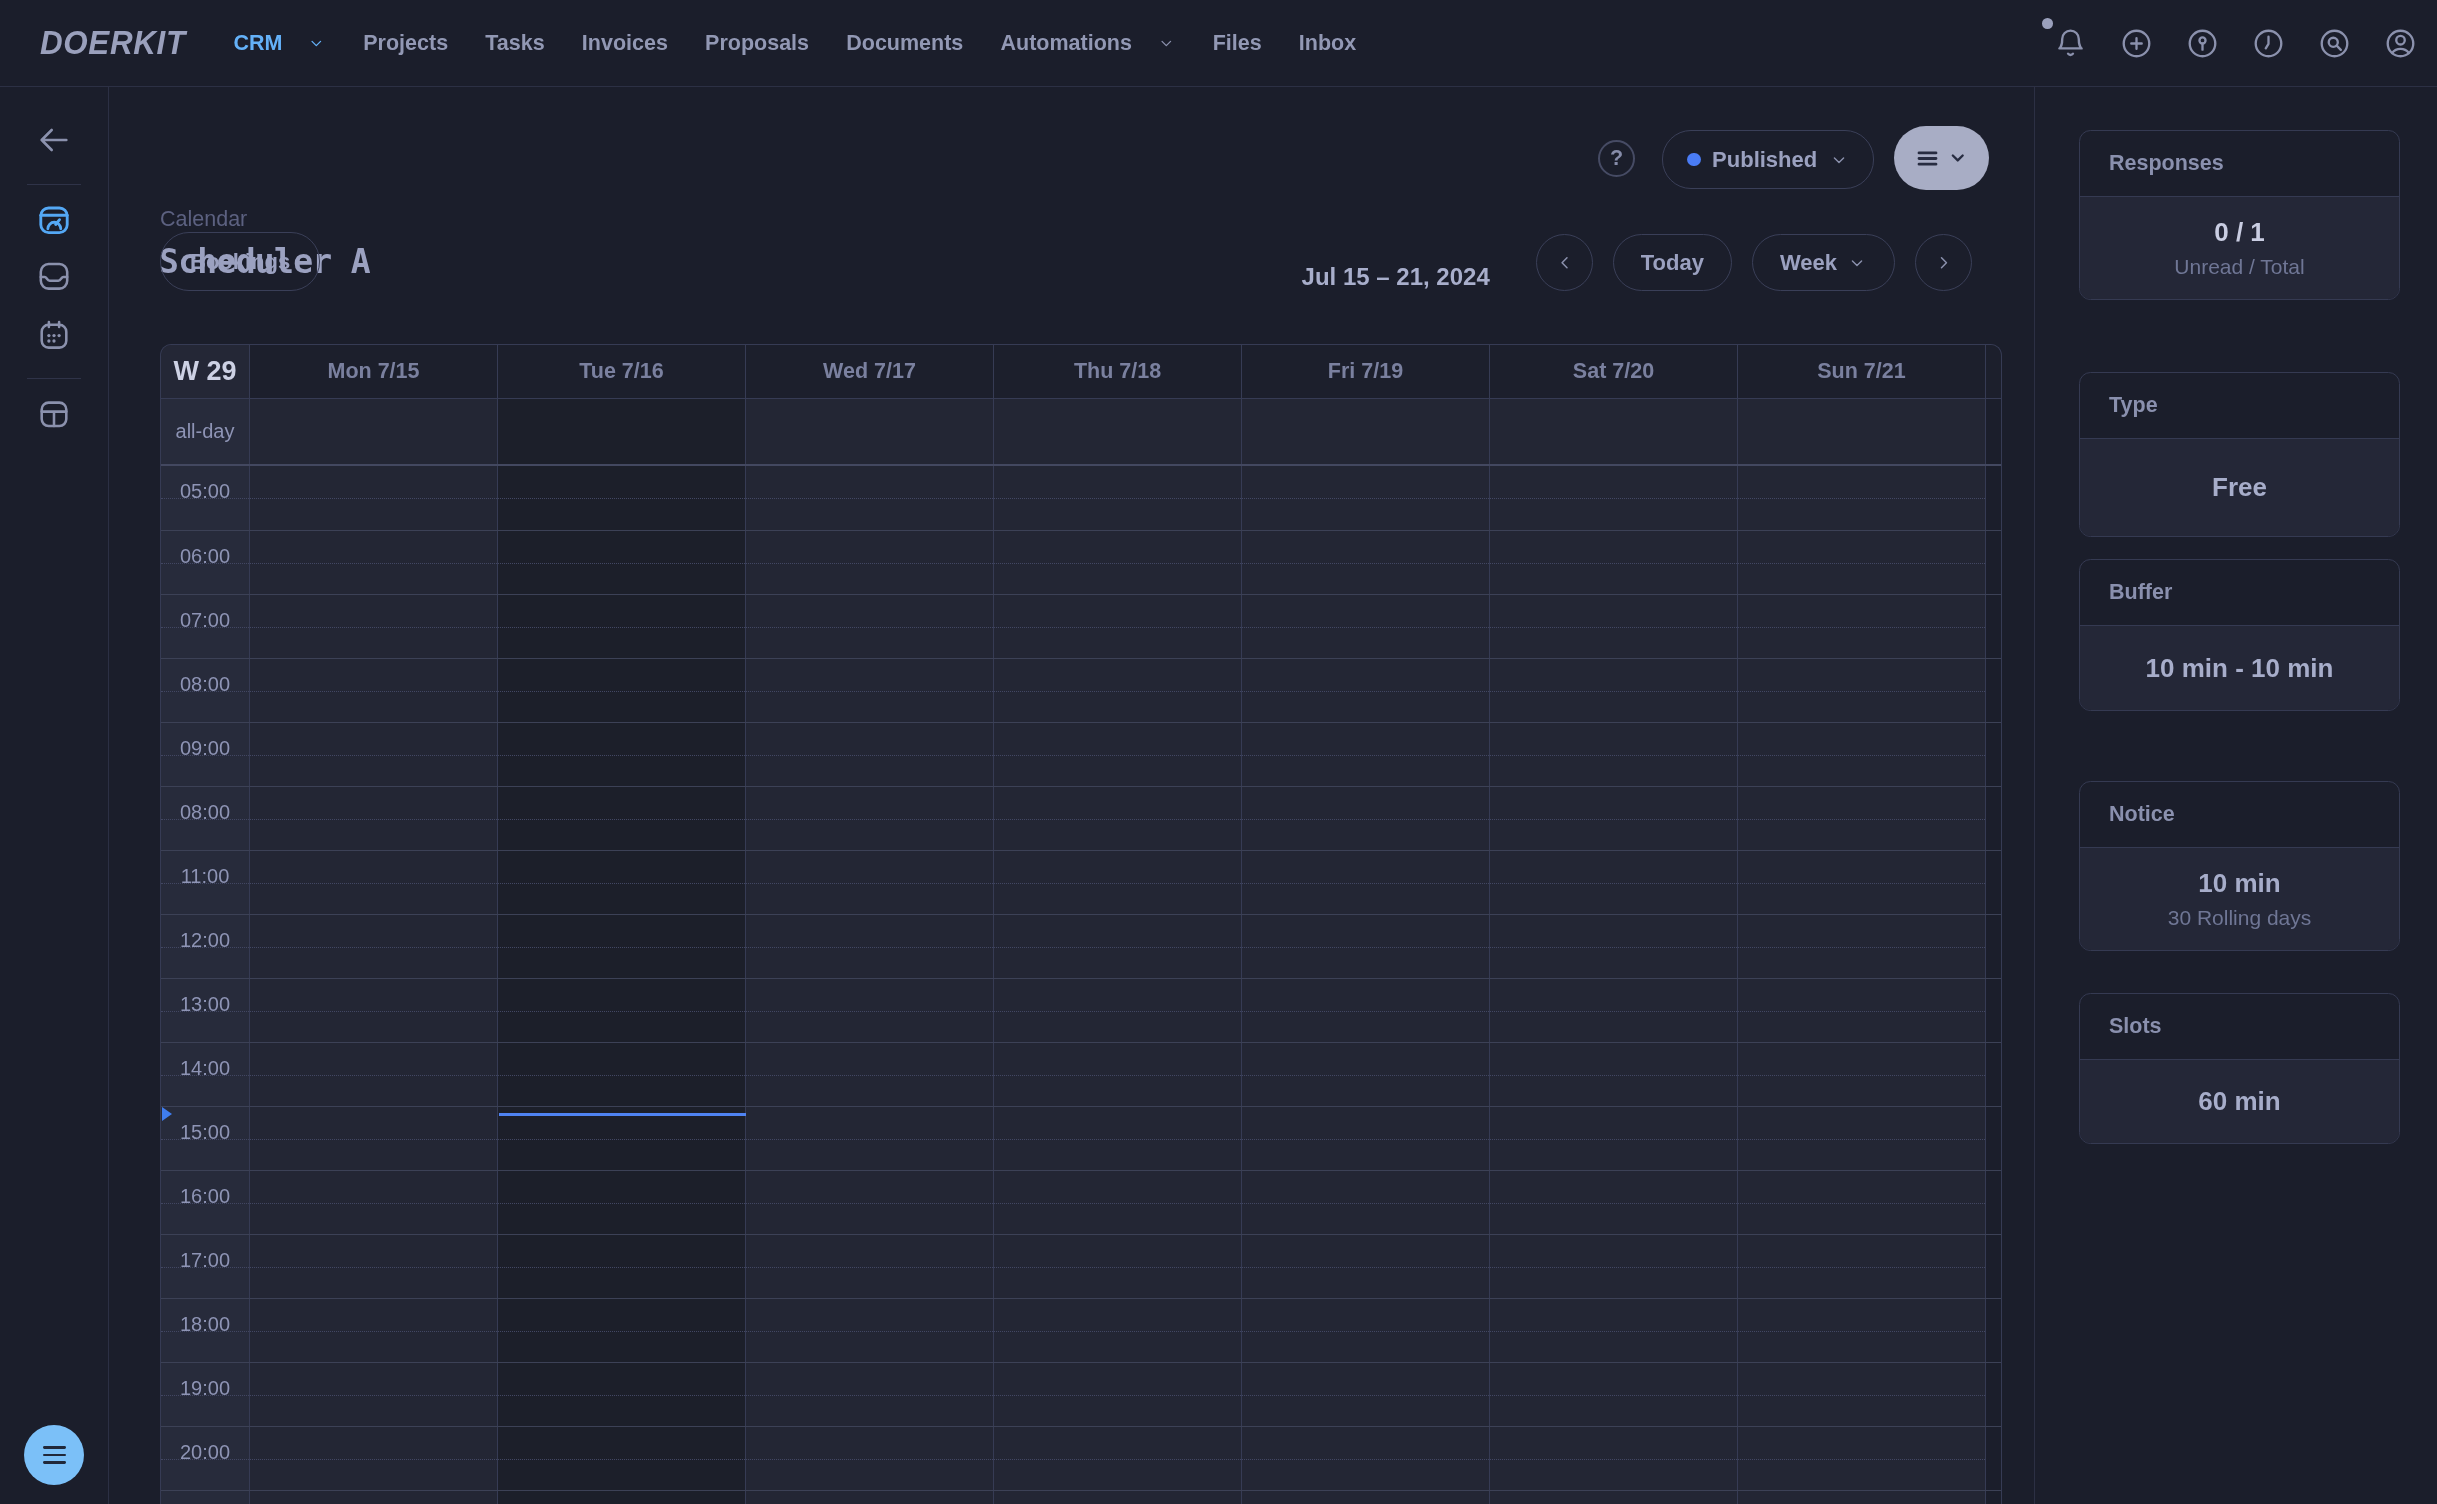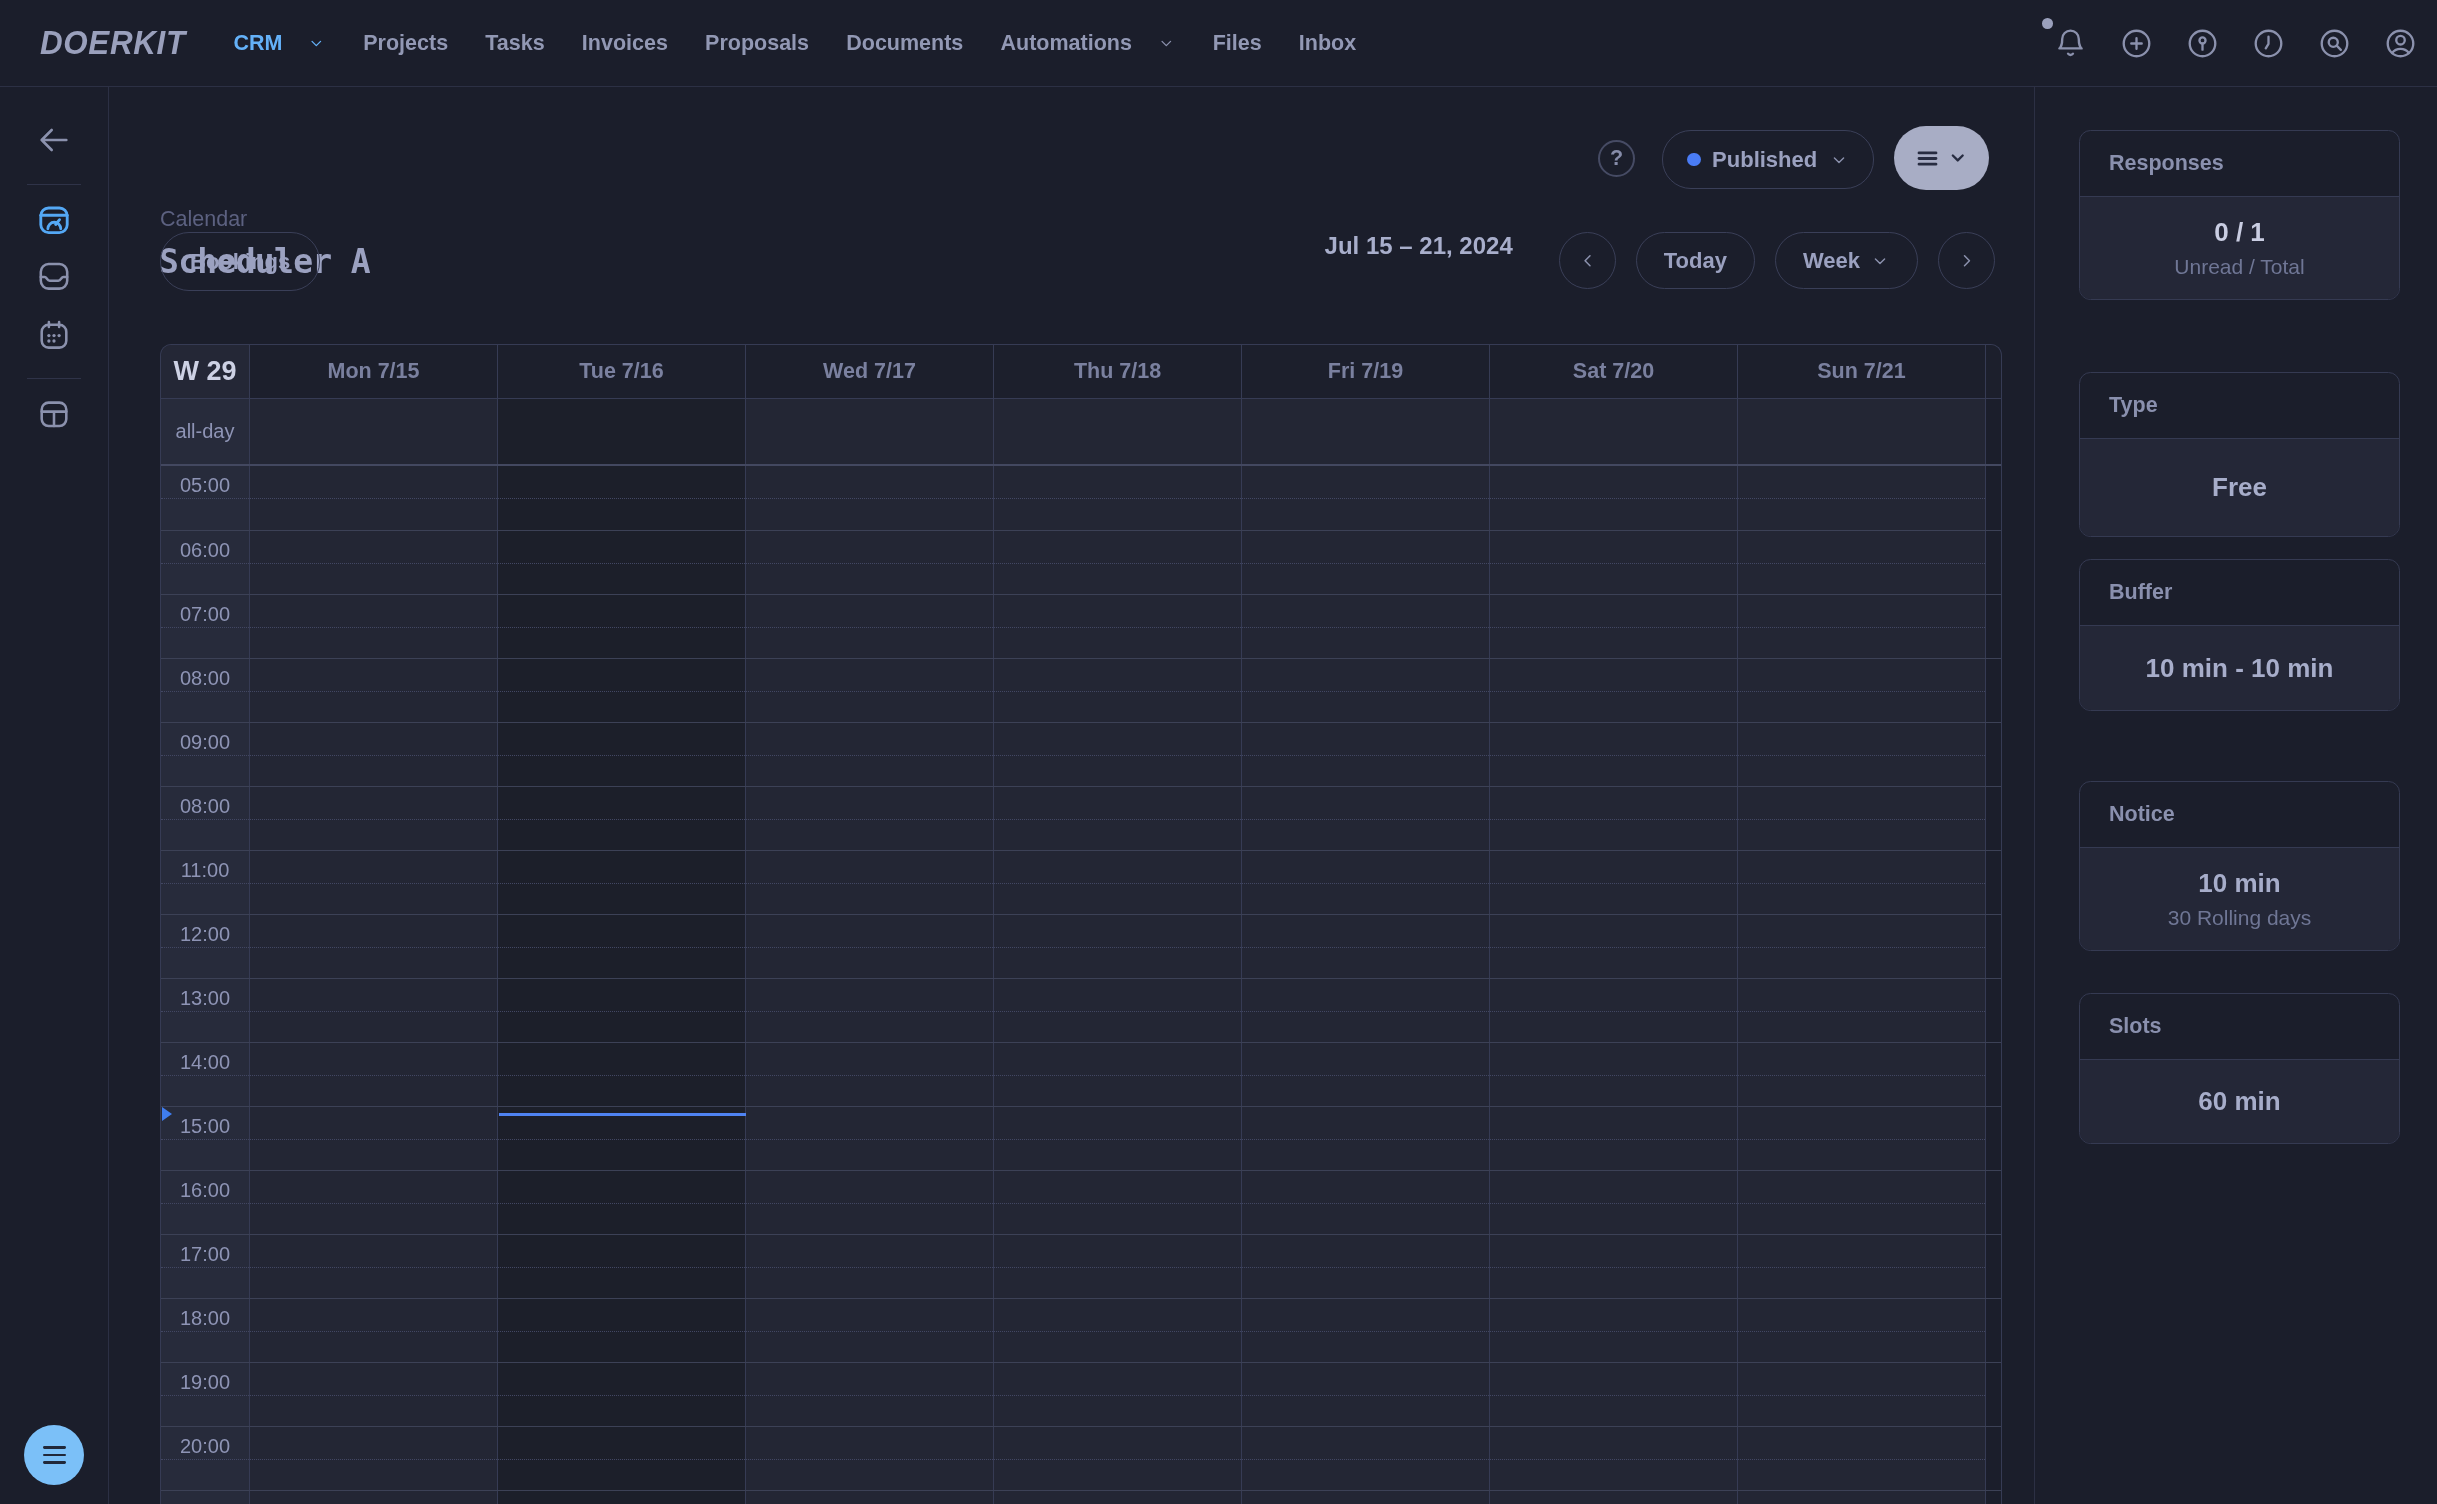--- a/index.html
+++ b/index.html
@@ -48,21 +48,21 @@
                padding:0 24px;cursor:pointer;}
   .status-dot{width:13.6px;height:13.6px;border-radius:50%;background:#4a7cf5;}
   .status-label{font-size:22px;font-weight:bold;color:#9ba1c0;}
   .menu-pill{position:absolute;left:1784px;top:39px;width:95px;height:64px;border-radius:32px;
              background:#a8adc5;display:flex;align-items:center;justify-content:center;gap:5.7px;cursor:pointer;}
   .menu-pill .stroke{stroke:#272c41;stroke-width:2.6;}
 
   .bookings-pill{position:absolute;left:50px;top:145px;height:59px;box-sizing:border-box;
                  border:1.4px solid #3a3f58;border-radius:29px;display:flex;align-items:center;
                  padding:0 29px;font-size:22px;font-weight:bold;color:#9ba1c0;cursor:pointer;}
-  .datebar{position:absolute;right:39px;top:145px;height:59px;display:flex;align-items:flex-start;gap:20px;}
+  .datebar{position:absolute;right:62px;top:145px;height:59px;display:flex;align-items:flex-end;gap:20px;}
   .date-range{font-size:24px;font-weight:bold;color:#a8aecb;margin-right:26px;white-space:nowrap;}
   .nav-circle{width:57px;height:57px;border-radius:50%;box-sizing:border-box;border:1.4px solid #3a3f58;
               display:flex;align-items:center;justify-content:center;cursor:pointer;}
   .tool-pill{height:57px;box-sizing:border-box;border:1.4px solid #3a3f58;border-radius:29px;
              display:flex;align-items:center;gap:10px;padding:0 27px;font-size:22px;font-weight:bold;
              color:#9ba1c0;cursor:pointer;}
 
   
   .grid{position:absolute;left:50px;top:257px;width:1842px;height:1161px;box-sizing:border-box;
         border:1.4px solid #363b54;border-bottom:none;border-radius:11.5px 11.5px 0 0;overflow:hidden;
@@ -76,21 +76,21 @@
   .hrow .cell{display:flex;align-items:center;justify-content:center;font-size:21.5px;font-weight:bold;
               color:#7a809f;background:#1c1f2c;}
   .hrow .cell.gutter{background:#242736;color:#cdd1e4;font-size:27px;}
   .hrow .cell.strip{background:#1c1f2c;}
   .adrow{height:68px;border-top:1.4px solid #363b54;border-bottom:2.9px solid #434860;}
   .adrow .cell.gutter{display:flex;align-items:center;justify-content:center;font-size:20px;color:#8e94b5;}
   .adrow .cell.strip{background:#1b1e2b;}
   .trow{height:64px;position:relative;border-top:1.4px solid #3c4156;}
   .trow.first{border-top:none;}
   .trow .cell{height:100%;}
-  .trow .cell.gutter{text-align:center;padding-top:8px;font-size:20px;color:#8e94b5;}
+  .trow .cell.gutter{text-align:center;padding-top:14px;font-size:20px;color:#8e94b5;}
   .halfline{position:absolute;left:0;right:16.5px;top:50%;border-top:1.4px dotted #424763;pointer-events:none;}
   .now-line{position:absolute;left:338px;top:768px;width:247px;height:2.9px;background:#4f83f3;z-index:5;}
   .now-tri{position:absolute;left:1.4px;top:762px;width:0;height:0;z-index:5;
            border-top:7.2px solid transparent;border-bottom:7.2px solid transparent;border-left:10.7px solid #3f7df0;}
 
   
   .rpanel{position:absolute;left:2037px;top:87px;width:401px;height:1417px;}
   .card{position:absolute;left:42px;width:321px;box-sizing:border-box;border:1.4px solid #353a52;
         border-radius:11.5px;overflow:hidden;display:flex;flex-direction:column;}
   .card-head{height:66px;box-sizing:border-box;border-bottom:1.4px solid #353a52;display:flex;

